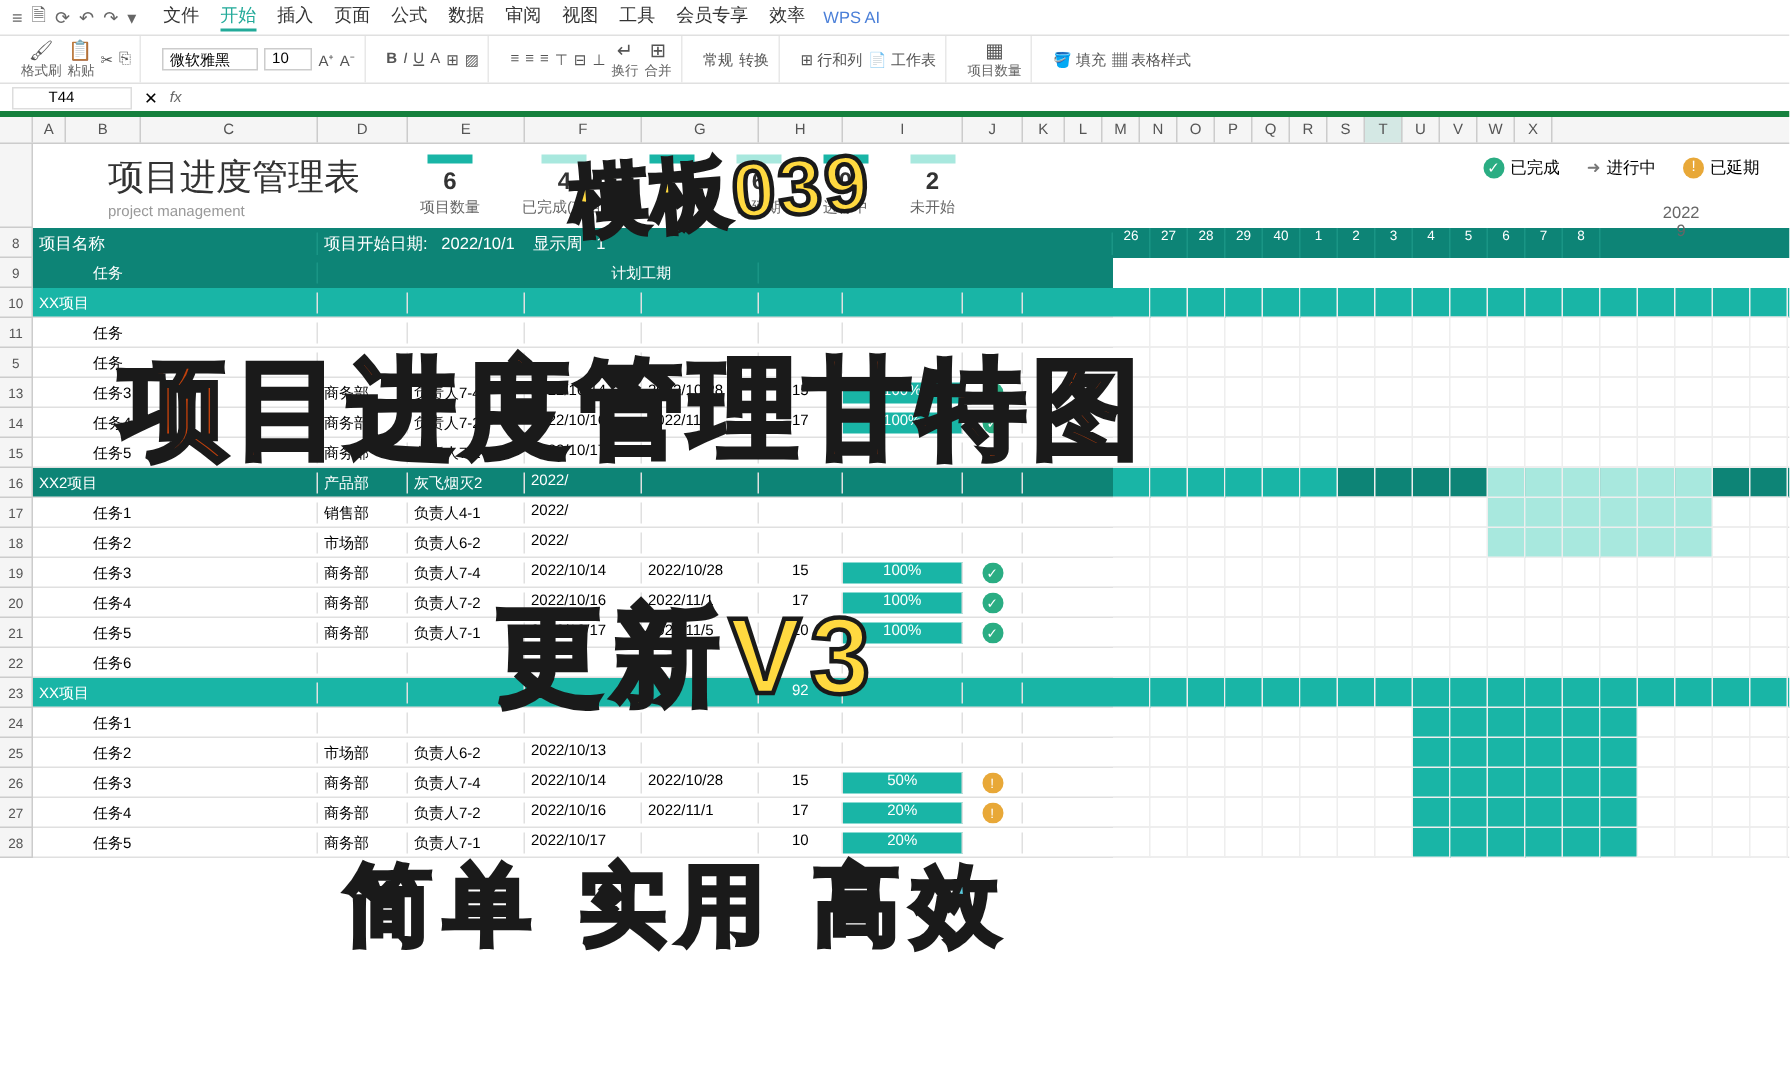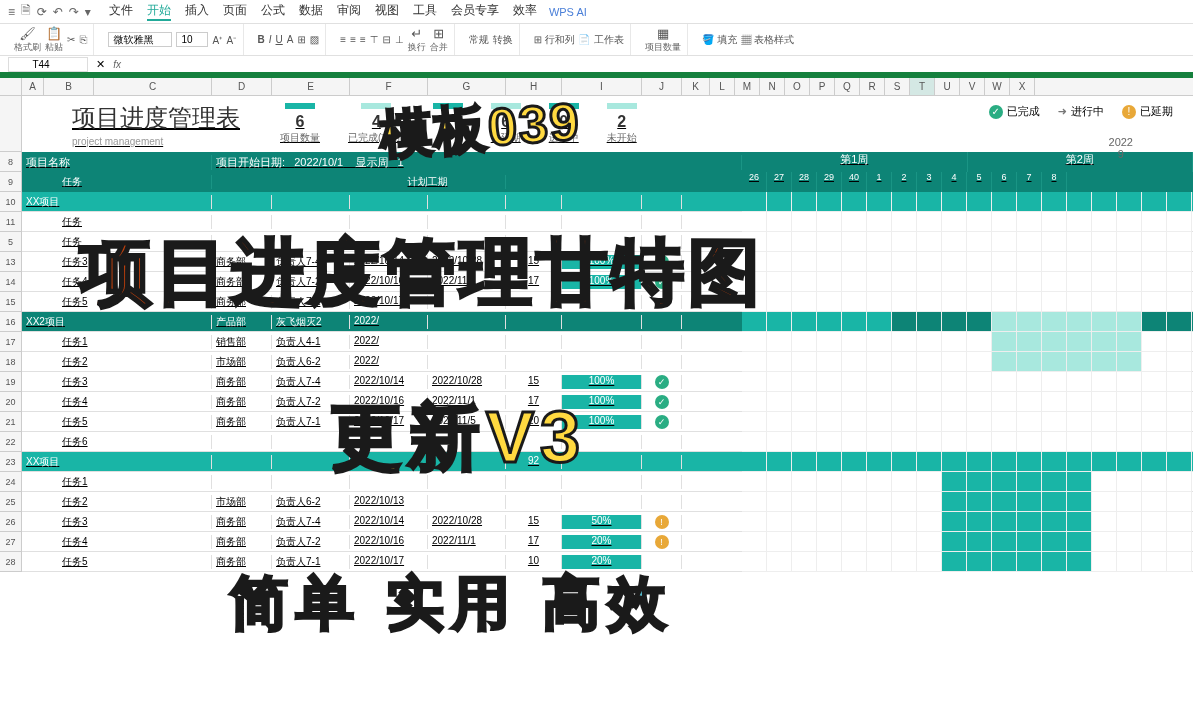--- a/index.html
+++ b/index.html
@@ -17,34 +17,34 @@
 
 .ribbon { display: flex; align-items: center; height: 32px; border-bottom: 1px solid #e0e0e0; padding: 0 8px; gap: 8px; font-size: 10px; color: #555; }
 .ribbon-group { display: flex; align-items: center; gap: 4px; padding: 0 6px; border-right: 1px solid #e8e8e8; height: 100%; }
 .ribbon-group:last-child { border-right: none; }
 .rb-item { display: flex; flex-direction: column; align-items: center; font-size: 9px; color: #666; }
 .rb-icon { font-size: 13px; color: #555; }
 .font-sel { border: 1px solid #ccc; padding: 1px 4px; font-size: 10px; width: 64px; }
 .size-sel { border: 1px solid #ccc; padding: 1px 4px; font-size: 10px; width: 32px; }
 
 
-.formula-bar { display: flex; align-items: center; height: 22px; border-bottom: 6px solid #15803d; padding: 0 8px; gap: 8px; }
+.formula-bar { display: flex; align-items: center; height: 22px; border-bottom: 4px solid #15803d; padding: 0 8px; gap: 8px; }
 .name-box { width: 80px; border: 1px solid #ddd; padding: 1px 20px 1px 6px; font-size: 10px; text-align: center; }
 .fx-icon { color: #666; font-size: 10px; font-style: italic; }
 .fx-input { flex: 1; border: none; }
 .col-headers { display: flex; height: 18px; background: #f5f5f5; border-bottom: 1px solid #ccc; }
 .corner { width: 22px; border-right: 1px solid #ccc; }
 .col-h { border-right: 1px solid #ccc; text-align: center; font-size: 10px; color: #555; line-height: 18px; }
 .col-h.selected { background: #d4e8e4; }
 
 .sheet-body { display: flex; }
 .row-headers { display: flex; flex-direction: column; }
 .row-h { width: 22px; height: 20px; border-right: 1px solid #ccc; border-bottom: 1px solid #ccc; text-align: center; font-size: 9px; color: #555; line-height: 20px; background: #f5f5f5; }
 
-.sheet-content { flex: 1; position: relative; text-decoration: underline; }
+.sheet-content { flex: 1; position: relative; }
 
 
 .title-row { height: 56px; display: flex; align-items: center; padding-left: 50px; gap: 40px; }
 .proj-title { font-size: 24px; font-weight: 500; color: #333; }
 .proj-sub { font-size: 10px; color: #999; margin-top: 2px; }
 .stat-block { text-align: center; }
 .stat-bar { width: 30px; height: 6px; background: #19b5a6; margin: 0 auto 4px; }
 .stat-bar.light { background: #a8e8de; }
 .stat-num { font-size: 16px; font-weight: bold; color: #333; }
 .stat-label { font-size: 10px; color: #666; }
@@ -331,24 +331,20 @@
           <div class="th-cell c-proj" style="padding-left:40px">任务</div>
           <div class="th-cell c-dept"></div>
           <div class="th-cell c-owner"></div>
           <div class="th-cell" style="width:156px;text-align:center">计划工期</div>
           <div class="th-cell c-days"></div>
           <div class="th-cell c-prog"></div>
           <div class="th-cell c-stat"></div>
         </div>
       </div>
       <div style="flex:1">
-        <div class="gantt-hdr" style="height:20px">
-          <div class="gantt-week" style="width:175px">第1周</div>
-          <div class="gantt-week">第2周</div>
-        </div>
         <div class="gantt-hdr" style="height:20px" id="gantt-days">
             <div class="gantt-day">26</div>
             <div class="gantt-day">27</div>
             <div class="gantt-day">28</div>
             <div class="gantt-day">29</div>
             <div class="gantt-day">40</div>
             <div class="gantt-day">1</div>
             <div class="gantt-day">2</div>
             <div class="gantt-day">3</div>
             <div class="gantt-day">4</div>

